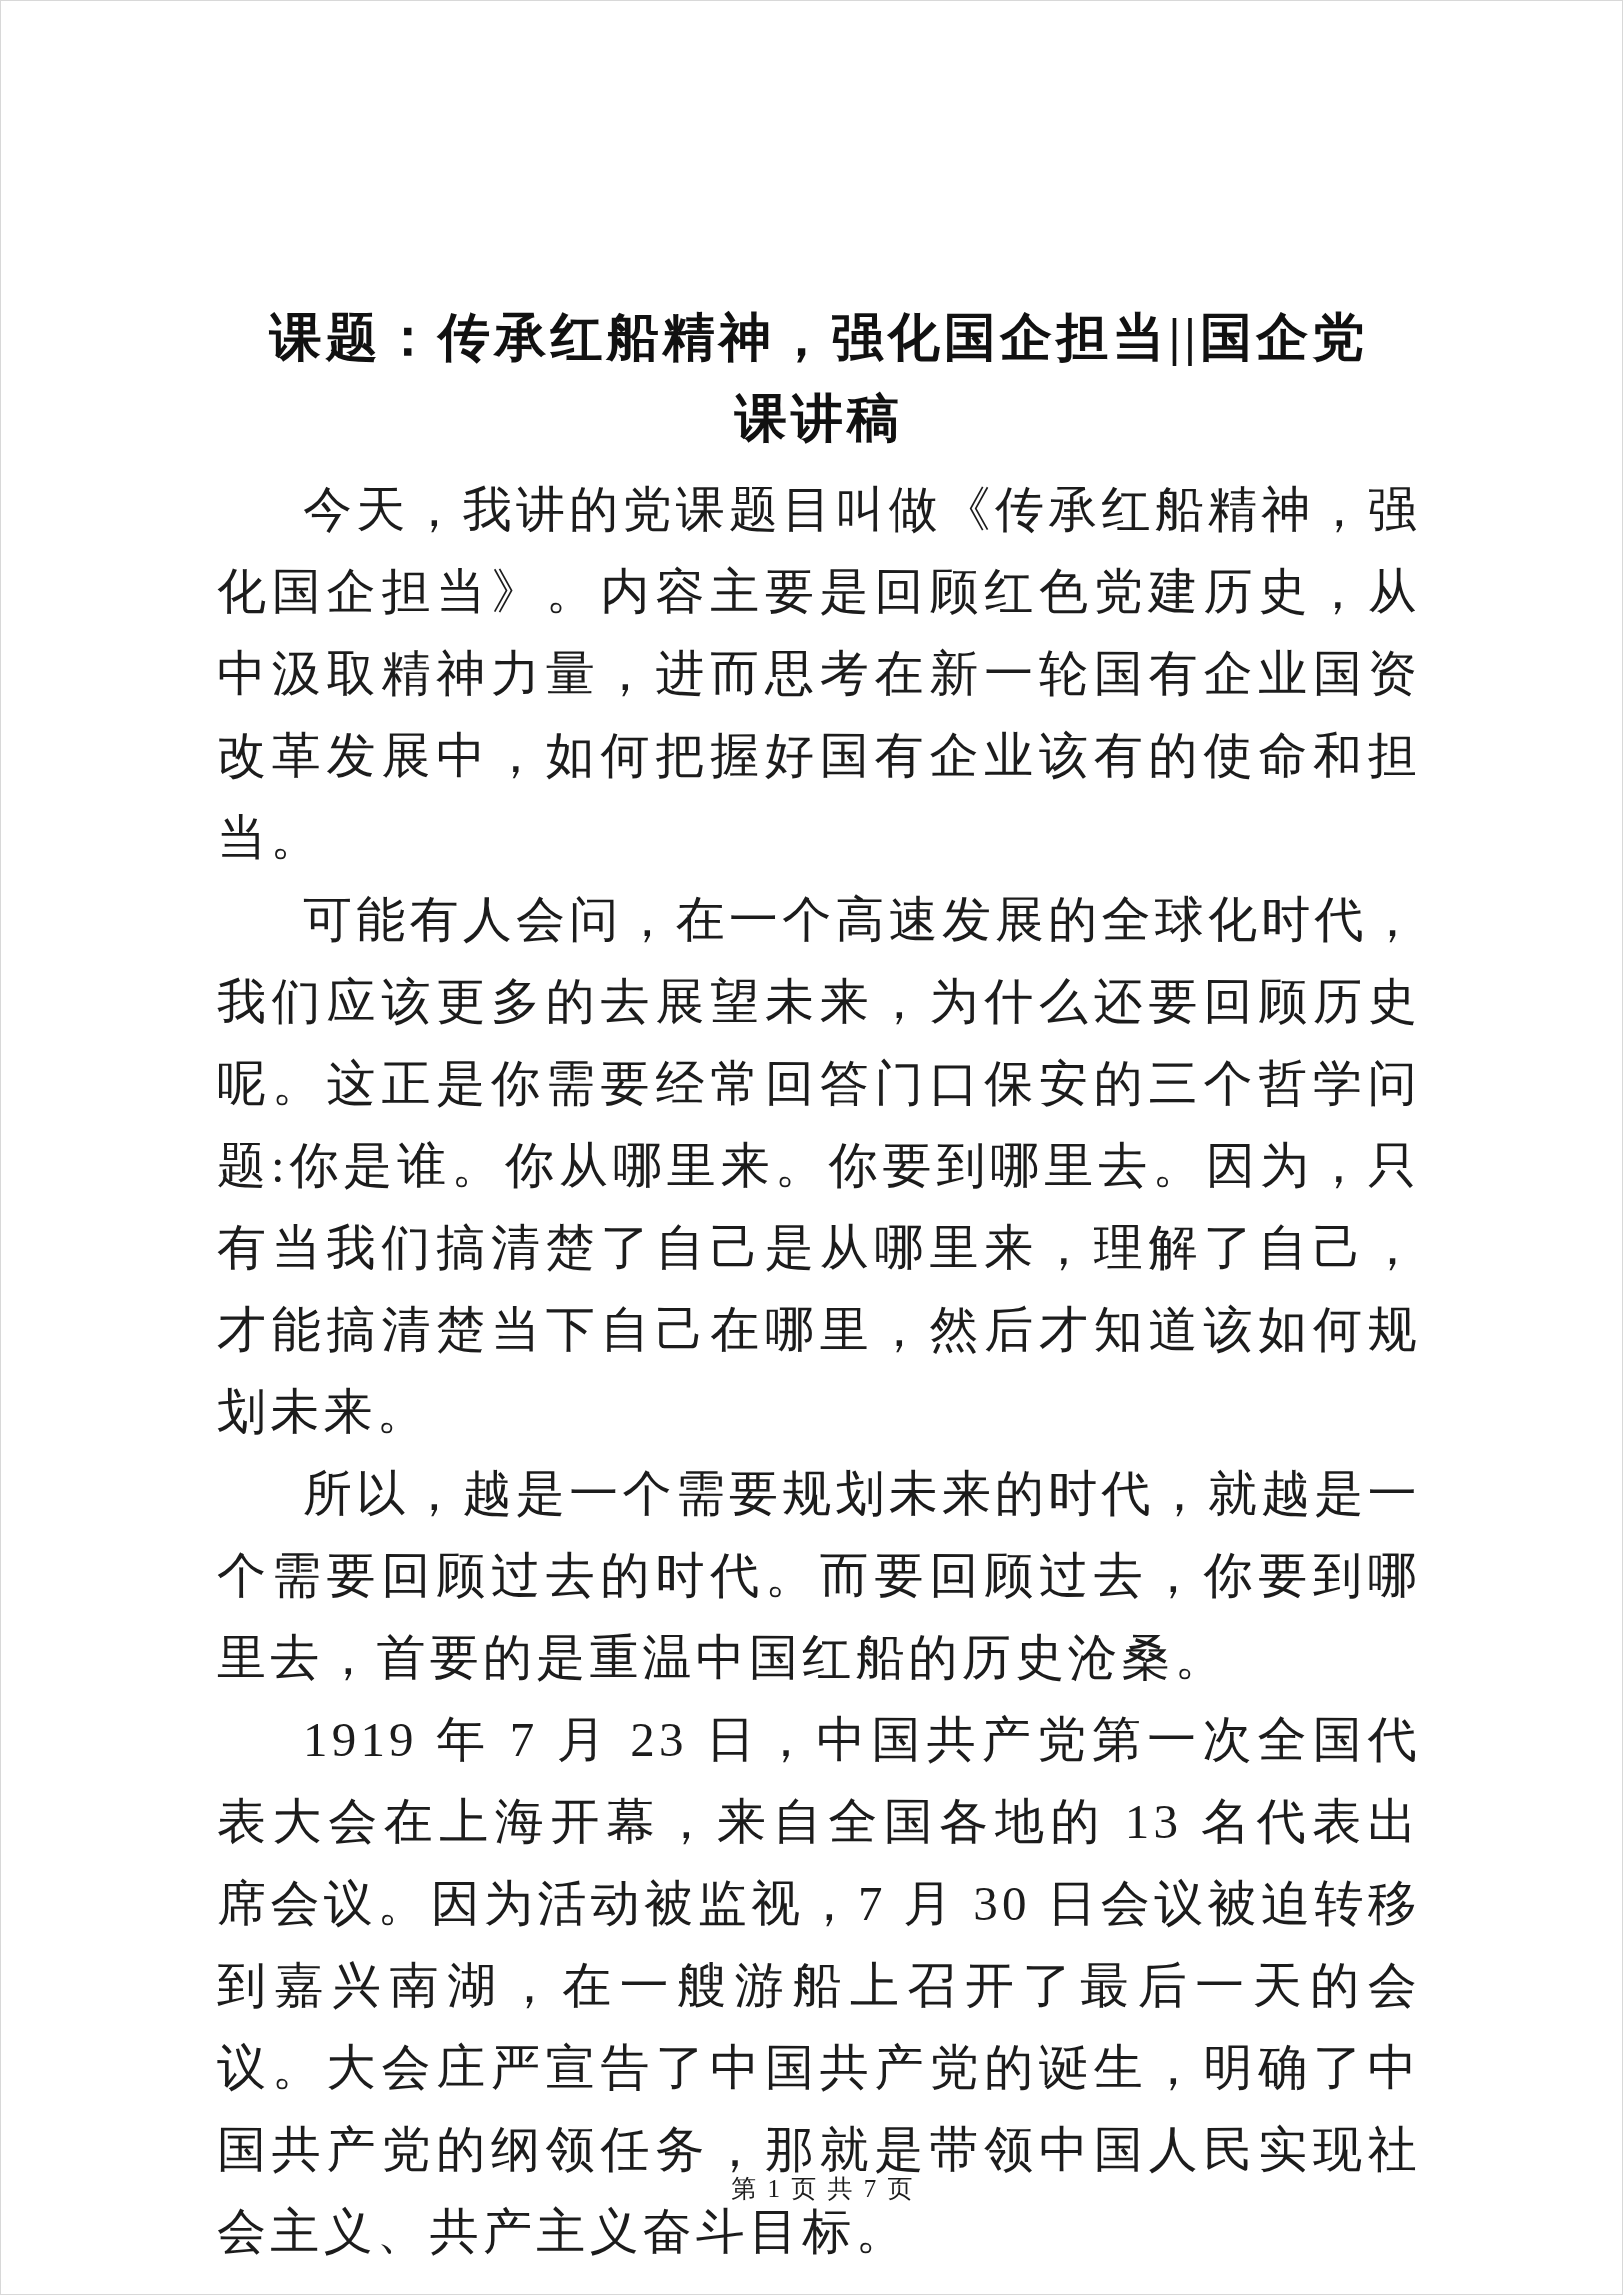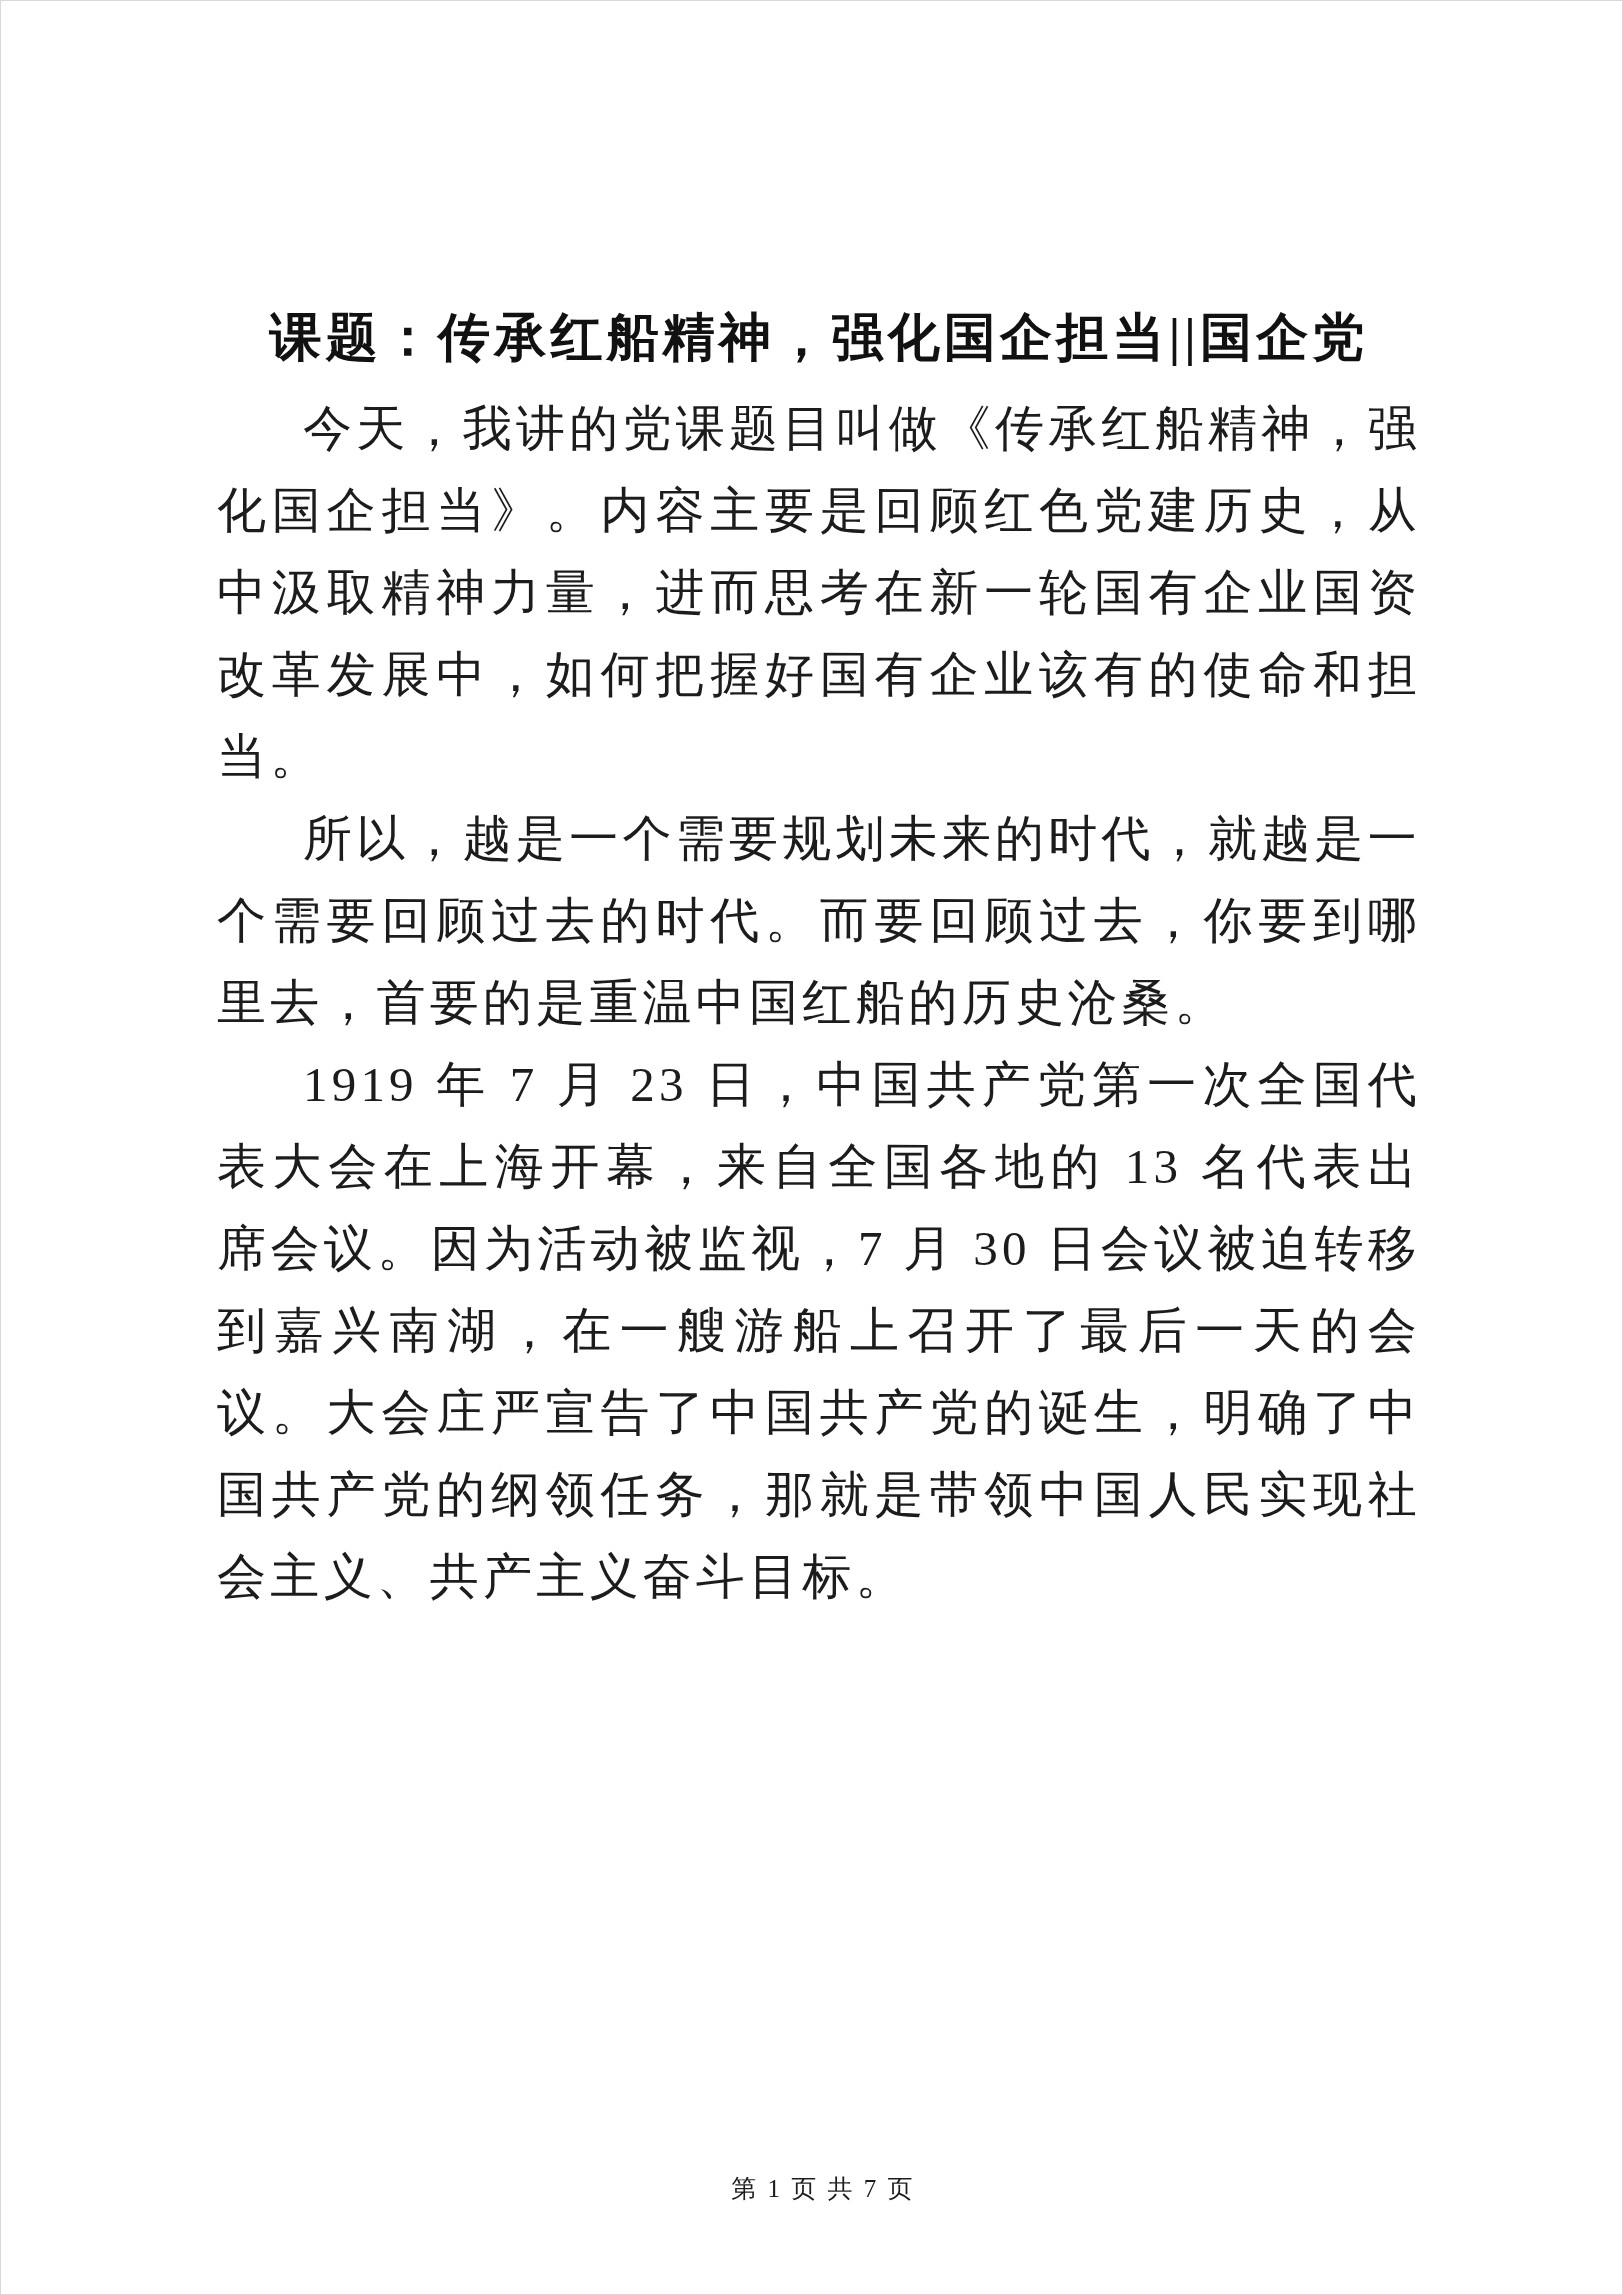--- a/index.html
+++ b/index.html
@@ -65,24 +65,26 @@
     padding-left: 23px;
   }
 </style>
 </head>
 <body>
 
 <div class="doc-content">
 
   <h1 class="doc-title">
     <span class="title-line">课题：传承红船精神，强化国企担当||国企党</span>
+    <span class="title-line">课讲稿</span>
   </h1>
 
   <div class="paragraphs">
     <p class="para">今天，我讲的党课题目叫做《传承红船精神，强化国企担当》。内容主要是回顾红色党建历史，从中汲取精神力量，进而思考在新一轮国有企业国资改革发展中，如何把握好国有企业该有的使命和担当。</p>
+    <p class="para">可能有人会问，在一个高速发展的全球化时代，我们应该更多的去展望未来，为什么还要回顾历史呢。这正是你需要经常回答门口保安的三个哲学问题:你是谁。你从哪里来。你要到哪里去。因为，只有当我们搞清楚了自己是从哪里来，理解了自己，才能搞清楚当下自己在哪里，然后才知道该如何规划未来。</p>
     <p class="para">所以，越是一个需要规划未来的时代，就越是一个需要回顾过去的时代。而要回顾过去，你要到哪里去，首要的是重温中国红船的历史沧桑。</p>
     <p class="para">1919 年 7 月 23 日，中国共产党第一次全国代表大会在上海开幕，来自全国各地的 13 名代表出席会议。因为活动被监视，7 月 30 日会议被迫转移到嘉兴南湖，在一艘游船上召开了最后一天的会议。大会庄严宣告了中国共产党的诞生，明确了中国共产党的纲领任务，那就是带领中国人民实现社会主义、共产主义奋斗目标。</p>
   </div>
 
 </div>
 
 <div class="doc-footer">
   <span>第 1 页 共 7 页</span>
 </div>
 

